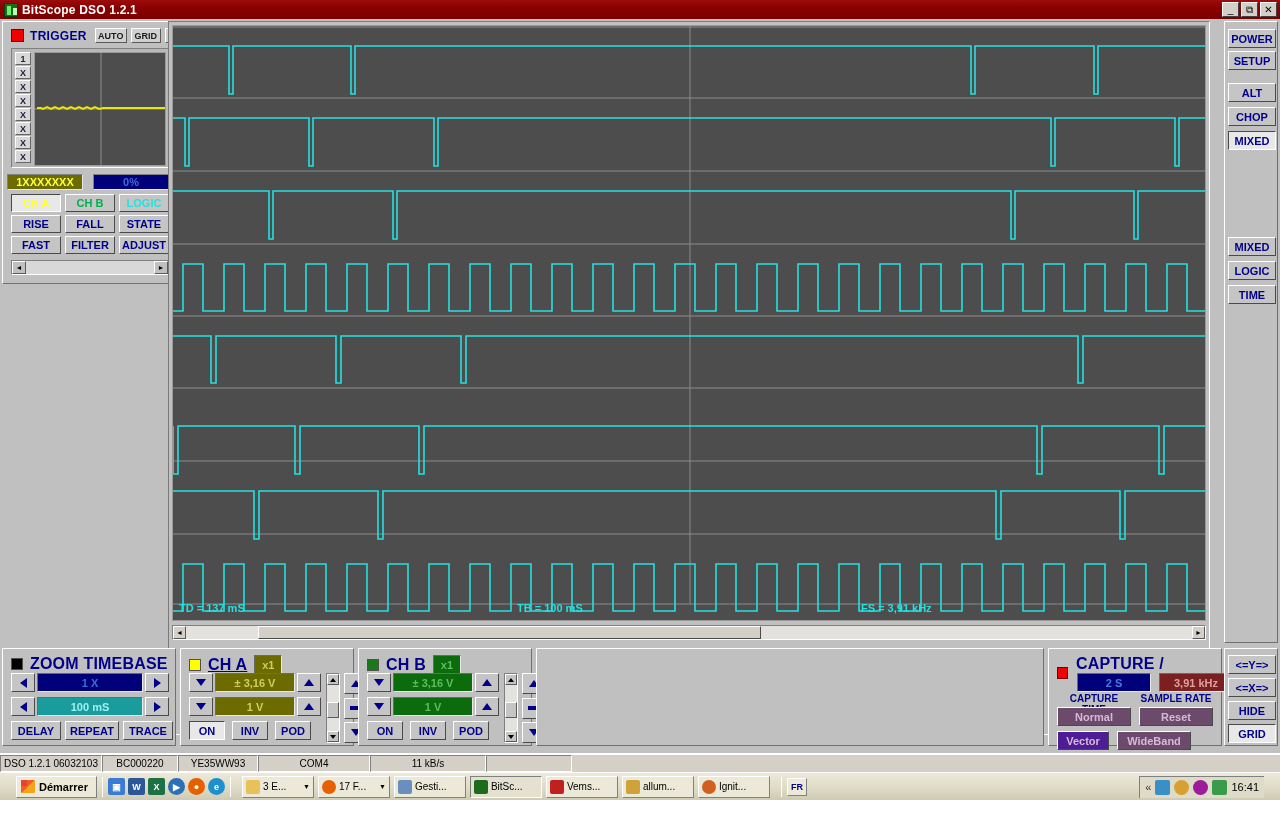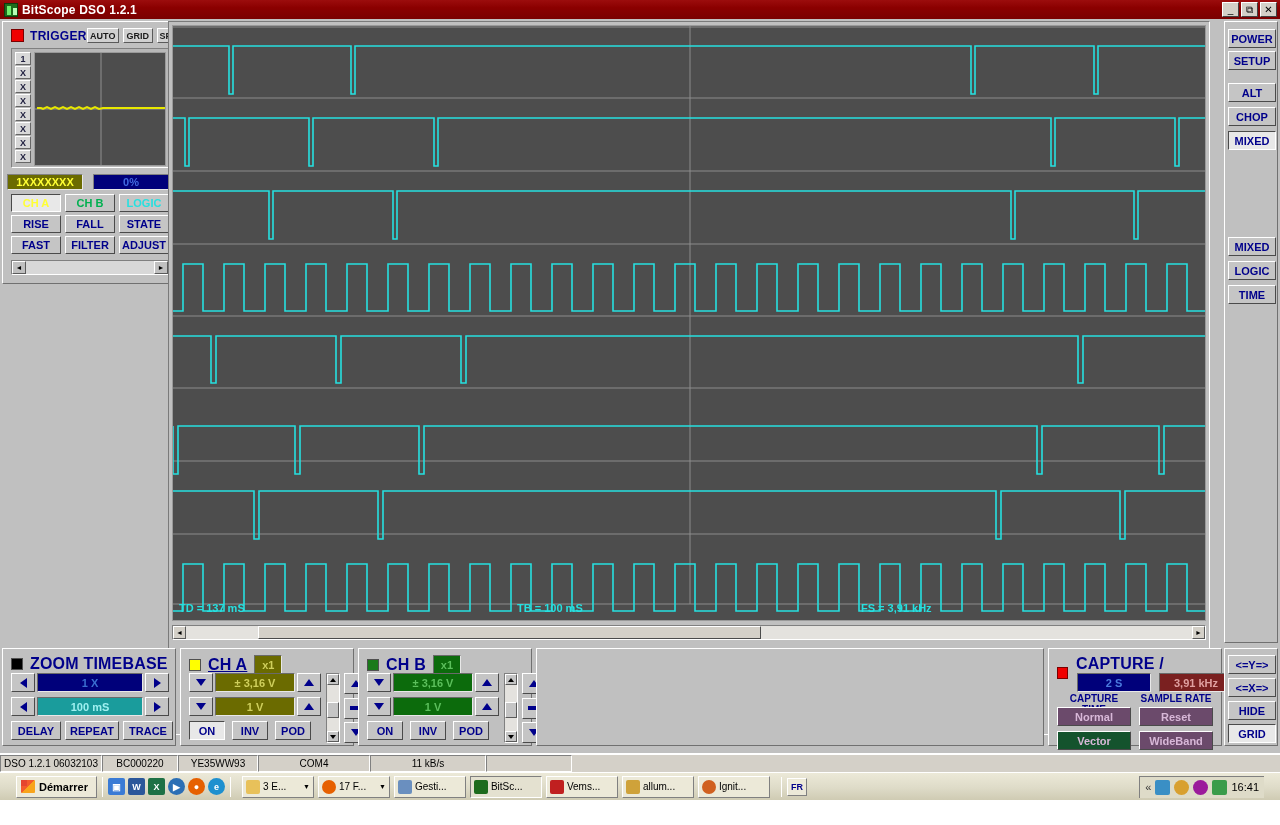--- a/index.html
+++ b/index.html
@@ -341,21 +341,21 @@
   </div>
 
   <div class="winbody">
 
     <div class="leftcol">
 
       <div class="trigger-panel">
         <div class="trig-header">
           <div class="trig-led"></div>
           <div class="trig-label">TRIGGER</div>
-          <div class="hdr-btn" style="margin-left:0;width:32px;">AUTO</div>
+          <div class="hdr-btn" style="margin-left:8px;width:32px;">AUTO</div>
           <div class="hdr-btn" style="margin-left:4px;width:30px;">GRID</div>
           <div class="hdr-btn" style="margin-left:4px;width:31px;">SPLIT</div>
         </div>
 
         <div class="trig-screen-wrap">
           <div class="trig-chan-col">
             <div class="trig-chan-btn">1</div>
             <div class="trig-chan-btn">X</div>
             <div class="trig-chan-btn">X</div>
             <div class="trig-chan-btn">X</div>
@@ -610,21 +610,21 @@
         </div>
         <div style="position:absolute;left:8px;top:44px;display:flex;gap:8px;">
           <div style="width:74px;text-align:center;font-size:10px;color:#00008b;font-weight:bold;">CAPTURE TIME</div>
           <div style="width:74px;text-align:center;font-size:10px;color:#00008b;font-weight:bold;">SAMPLE RATE</div>
         </div>
         <div style="position:absolute;left:8px;top:58px;display:flex;gap:8px;">
           <div class="value-field" style="width:74px;background:#6b4a6b;color:#d8b8d8;border-top-color:#ffffff;border-left-color:#ffffff;border-right-color:#4a4a4a;border-bottom-color:#4a4a4a;">Normal</div>
           <div class="value-field" style="width:74px;background:#6b4a6b;color:#d8b8d8;border-top-color:#ffffff;border-left-color:#ffffff;border-right-color:#4a4a4a;border-bottom-color:#4a4a4a;">Reset</div>
         </div>
         <div style="position:absolute;left:8px;top:82px;display:flex;gap:8px;">
-          <div class="value-field" style="width:74px;background:#14532d;color:#d8b8d8;border-top-color:#ffffff;border-left-color:#ffffff;border-right-color:#4a4a4a;border-bottom-color:#4a4a4a;">Vector</div>
+          <div class="value-field" style="width:52px;background:#4c1d95;color:#d8b8d8;border-top-color:#ffffff;border-left-color:#ffffff;border-right-color:#4a4a4a;border-bottom-color:#4a4a4a;">Vector</div>
           <div class="value-field" style="width:74px;background:#6b4a6b;color:#d8b8d8;border-top-color:#ffffff;border-left-color:#ffffff;border-right-color:#4a4a4a;border-bottom-color:#4a4a4a;">WideBand</div>
         </div>
       </div>
 
       <div class="bpanel" style="left:1224px; width:54px;">
         <div class="btn" style="position:absolute;left:3px;top:6px;width:48px;height:19px;font-size:11px;">&lt;=Y=&gt;</div>
         <div class="btn" style="position:absolute;left:3px;top:29px;width:48px;height:19px;font-size:11px;">&lt;=X=&gt;</div>
         <div class="btn" style="position:absolute;left:3px;top:52px;width:48px;height:19px;font-size:11px;">HIDE</div>
         <div class="btn pressed" style="position:absolute;left:3px;top:75px;width:48px;height:19px;font-size:11px;">GRID</div>
       </div>

